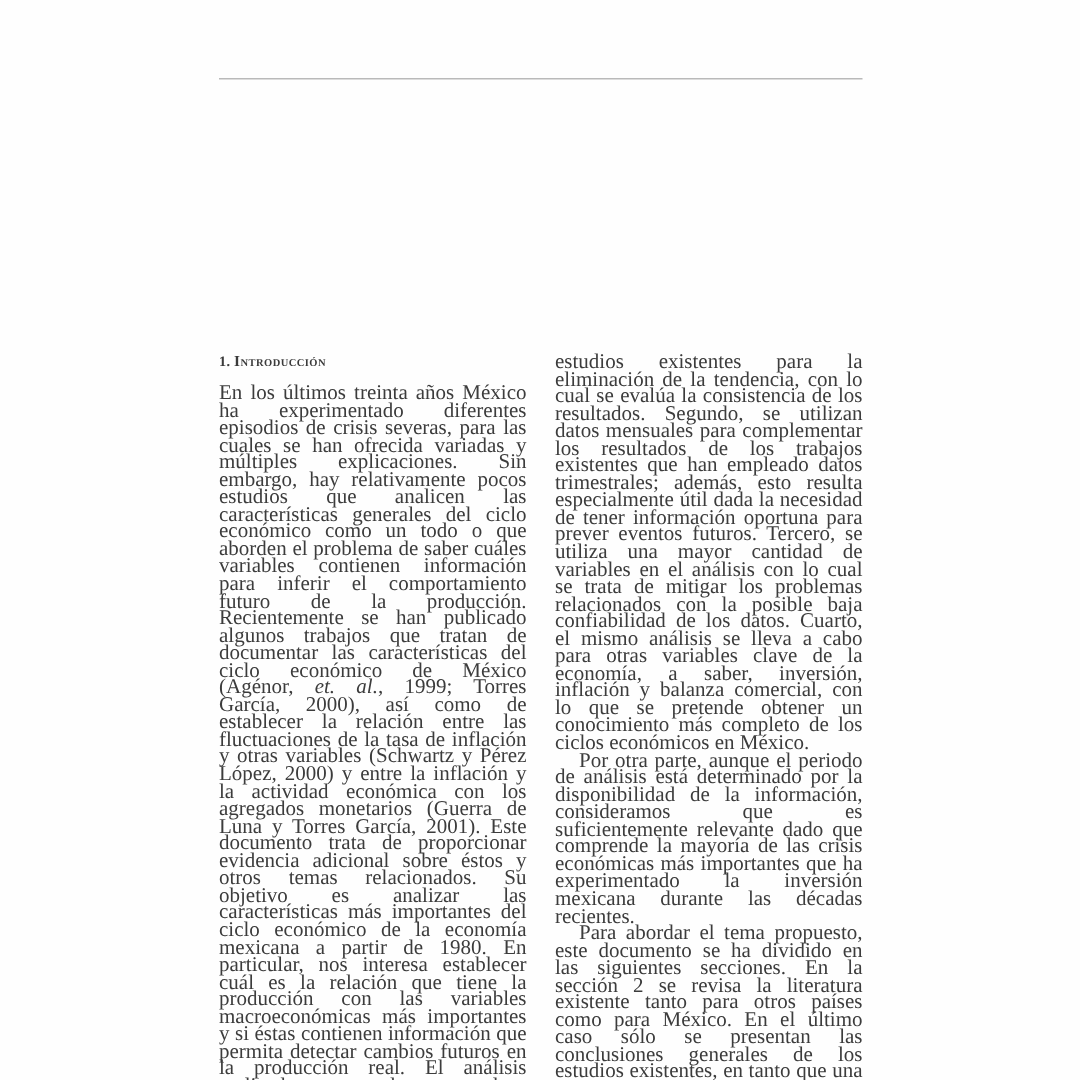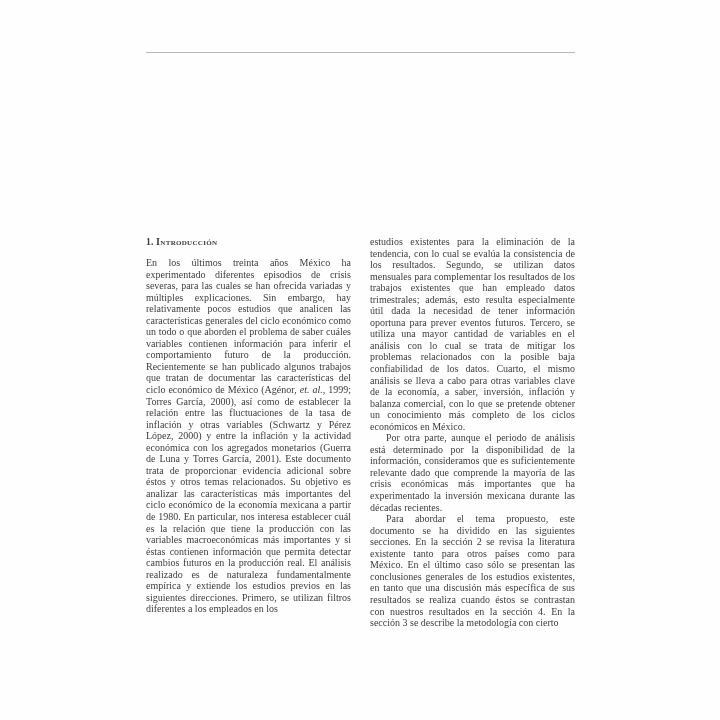--- a/index.html
+++ b/index.html
@@ -59,21 +59,21 @@
     font-size: 9.6px;
   }
   .section-heading .smallcaps {
     font-variant: small-caps;
     font-size: 10.2px;
     letter-spacing: 0.3px;
   }
 
   p.body {
     margin: 0;
-    font-size: 10px;
+    font-size: 14px;
     line-height: 11.55px;
     color: #3c3c3c;
     text-align: justify;
     text-justify: inter-word;
     hyphens: manual;
     -webkit-hyphens: manual;
     text-indent: 0;
   }
   p.body + p.body {
     text-indent: 16px;

